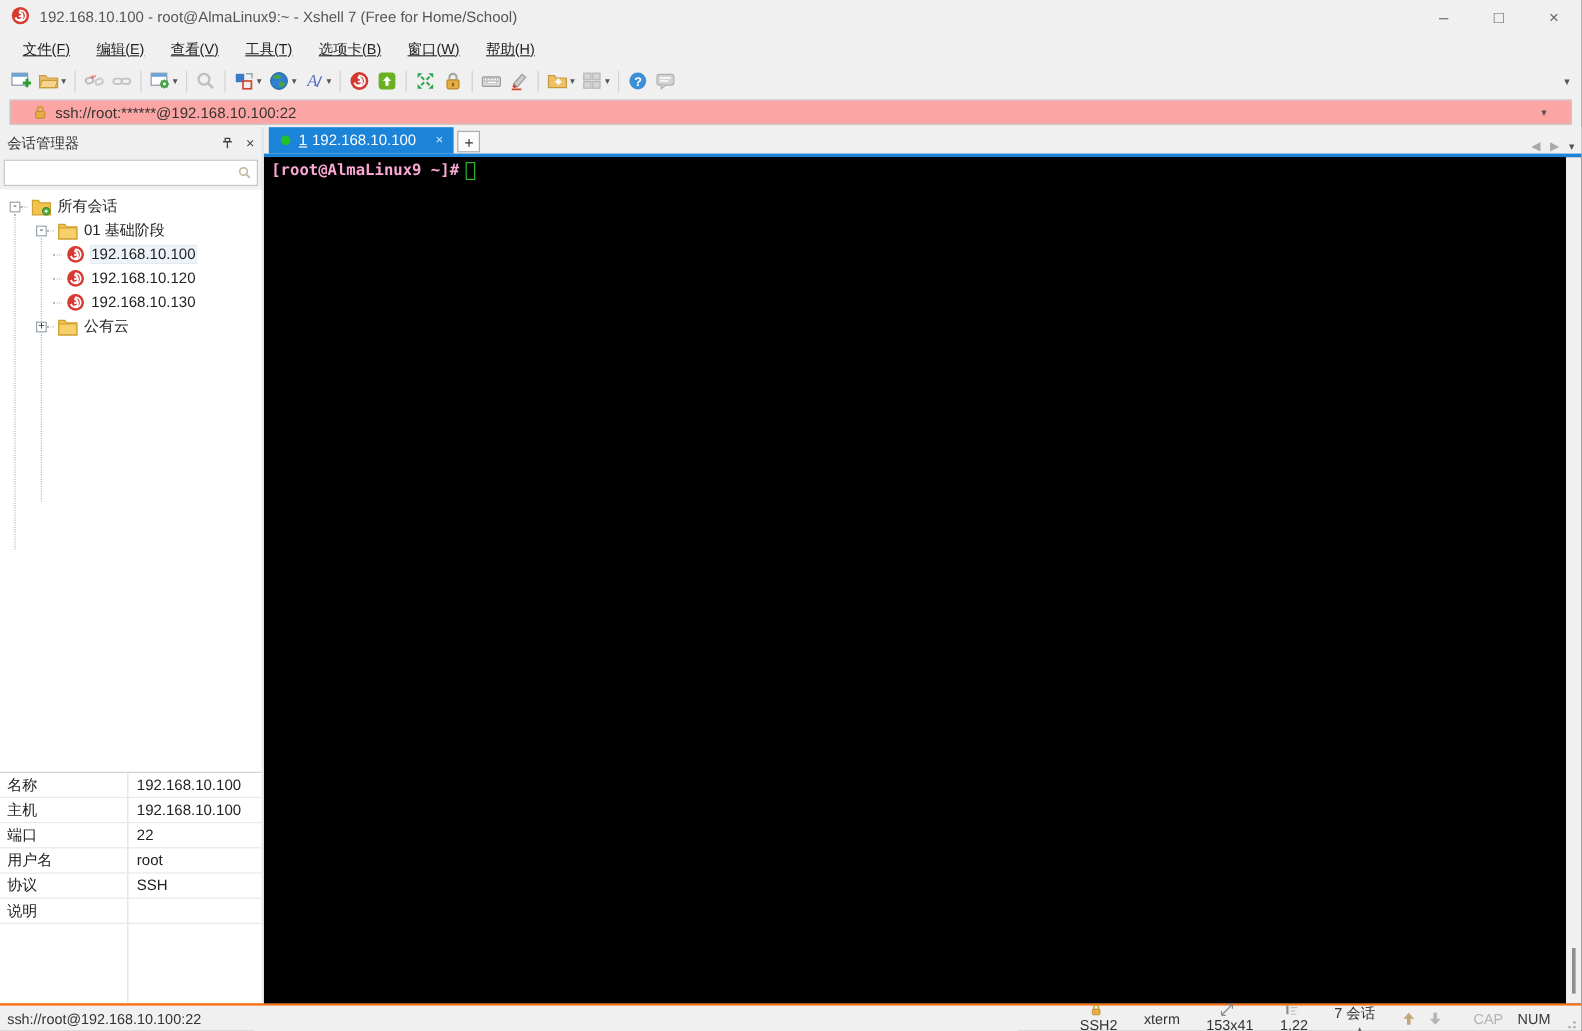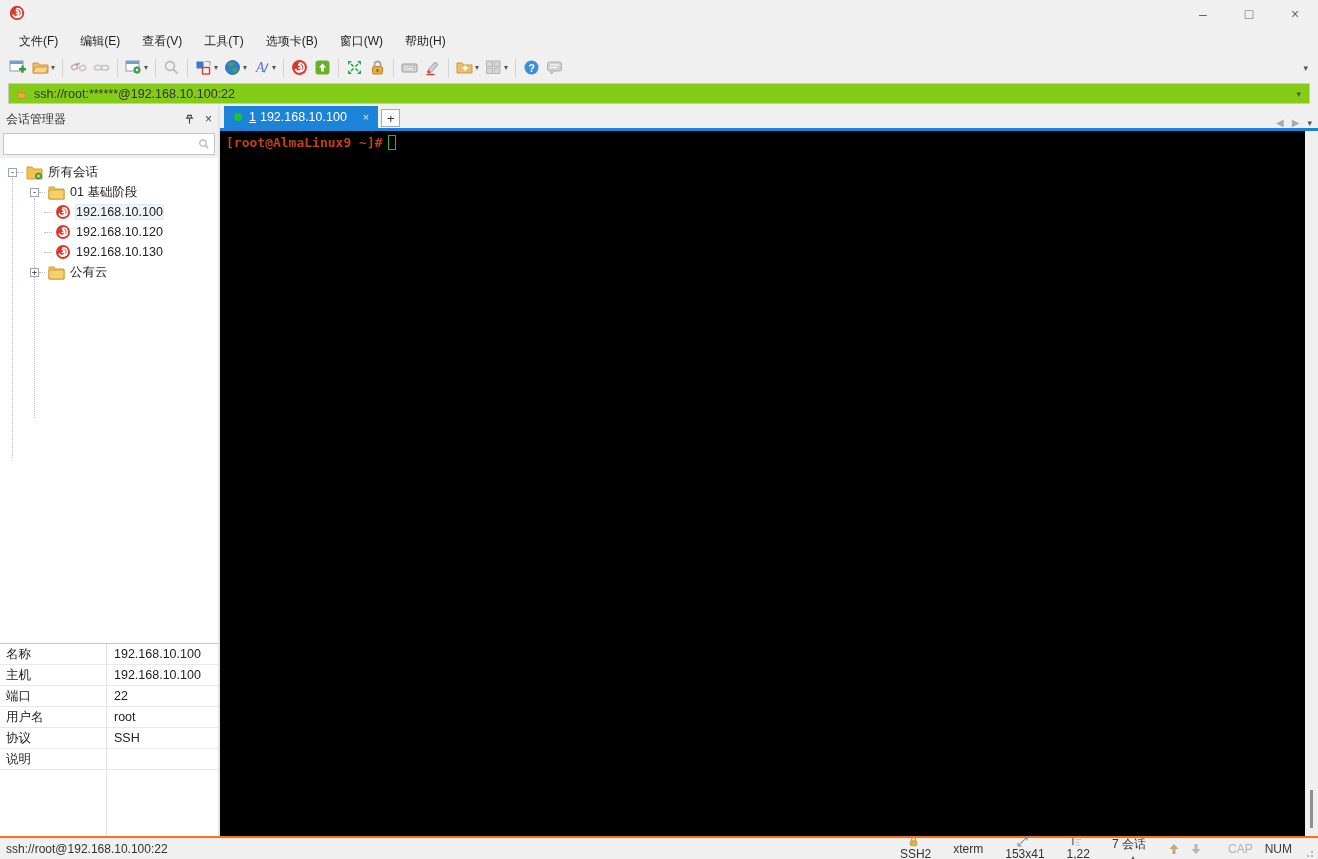--- a/index.html
+++ b/index.html
@@ -7,34 +7,34 @@
   body { font-family:"Liberation Sans",sans-serif; font-size:12px; background:#f0f0f0; color:#333; }
   .window { display:flex; flex-direction:column; width:1318px; height:859px; background:#f0f0f0; }
 
   
   .titlebar { height:28px; display:flex; align-items:center; padding-left:9px; flex:0 0 auto; }
   .titlebar .title { color:#555; font-size:12.5px; margin-left:8px; }
   .win-controls { margin-left:auto; display:flex; height:100%; }
   .win-btn { width:46px; display:flex; align-items:center; justify-content:center; color:#666; font-size:14px; }
 
   
-  .menubar { height:26px; display:flex; align-items:center; padding-left:8px; flex:0 0 auto; }
+  .menubar { height:26px; display:flex; align-items:center; padding-left:8px; flex:0 0 auto;text-decoration:underline; }
   .menu-item { padding:3px 11px; color:#222; }
 
   
   .toolbar { height:27px; display:flex; align-items:center; padding:0 6px; flex:0 0 auto; }
   .tb-btn { height:23px; padding:0 3px; display:flex; align-items:center; border-radius:2px; }
   .tb-btn svg { display:block; }
   .tb-caret { font-size:8px; color:#555; margin-left:2px; }
   .tb-sep { width:1px; height:18px; background:#d2d2d2; margin:0 4px; }
   .tb-overflow { margin-left:auto; font-size:9px; color:#555; padding-right:4px; }
 
   
   .addressbar { height:25px; display:flex; align-items:center; padding:0 8px; flex:0 0 auto; }
-  .address-field { flex:1; height:21px; background:#84cc16; border:1px solid #c8c8c8; display:flex; align-items:center; padding:0 6px; }
+  .address-field { flex:1; height:21px; background:#fca5a5; border:1px solid #c8c8c8; display:flex; align-items:center; padding:0 18px; }
   .address-text { color:#333; font-size:12.5px; margin-left:6px; flex:1; }
   .address-caret { font-size:9px; color:#555; padding:0 2px; }
 
   
   .infobar { height:27px; display:flex; align-items:center; padding-left:10px; flex:0 0 auto; }
   .infobar .msg { color:#9b9b9b; margin-left:7px; }
 
   
   .main { flex:1; display:flex; min-height:0; }
 
@@ -73,21 +73,21 @@
   .tab-num { text-decoration:underline; margin-right:4px; }
   .tab-close { margin-left:16px; color:#dce9f5; font-size:11px; }
   .tab-new { width:19px; height:18px; margin:0 0 1px 3px; border:1px solid #ababab; background:#fbfbfb; color:#333; font-size:13px; display:flex; align-items:center; justify-content:center; }
   .tab-nav { margin-left:auto; display:flex; align-items:center; gap:8px; padding-right:6px; color:#a9a9a9; }
   .tab-nav .nav-tri { font-size:10px; }
   .tab-nav .nav-caret { font-size:9px; color:#555; }
   .tab-underline { height:3px; background:#1b83d8; flex:0 0 auto; }
 
   .term-wrap { flex:1; position:relative; background:#000; min-height:0; }
   .terminal { position:absolute; inset:0 13px 0 0; background:#000; padding:4px 0 0 6px;
-              font-family:"DejaVu Sans Mono",monospace; font-size:13px; font-weight:bold; color:#c2410c; }
+              font-family:"DejaVu Sans Mono",monospace; font-size:13px; font-weight:bold; color:#f9a8d4; }
   .cursor-block { display:inline-block; width:8px; height:15px; border:1px solid #2db52d; vertical-align:text-bottom; margin-left:5px; }
   .v-scrollbar { position:absolute; top:0; right:0; width:13px; bottom:0; background:#f0f0f0; }
   .v-thumb { position:absolute; left:5px; width:3px; height:38px; bottom:8px; background:#8f8f8f; }
 
   
   .statusbar { height:23px; display:flex; align-items:center; padding:0 4px 0 6px; border-top:2px solid #f97316; flex:0 0 auto; }
   .sb-left { color:#333; }
   .sb-right { margin-left:auto; display:flex; align-items:center; }
   .sb-item { display:flex; align-items:center; color:#333; margin-left:22px;flex-direction:column; }
   .sb-item svg { margin-right:4px; }
@@ -108,20 +108,21 @@
 
 <div class="window">
 
   <div class="titlebar">
     <span>
       <svg width="16" height="16" viewBox="0 0 16 16">
           <circle cx="8" cy="8" r="7.2" fill="#d63a2f"></circle>
           <path d="M8 3.6 a4.4 4.4 0 1 1 -4.1 5.9 a3.1 3.1 0 1 0 2.9 -4.1 a1.7 1.7 0 1 1 0.5 3.2" fill="none" stroke="#fff" stroke-width="1.5" stroke-linecap="round"></path>
         </svg>
     </span>
+    <span class="title">192.168.10.100 - root@AlmaLinux9:~ - Xshell 7 (Free for Home/School)</span>
     <div class="win-controls">
       <span class="win-btn">–</span>
       <span class="win-btn">□</span>
       <span class="win-btn">×</span>
     </div>
   </div>
 
   <div class="menubar">
     <span class="menu-item">文件(F)</span>
     <span class="menu-item">编辑(E)</span>

